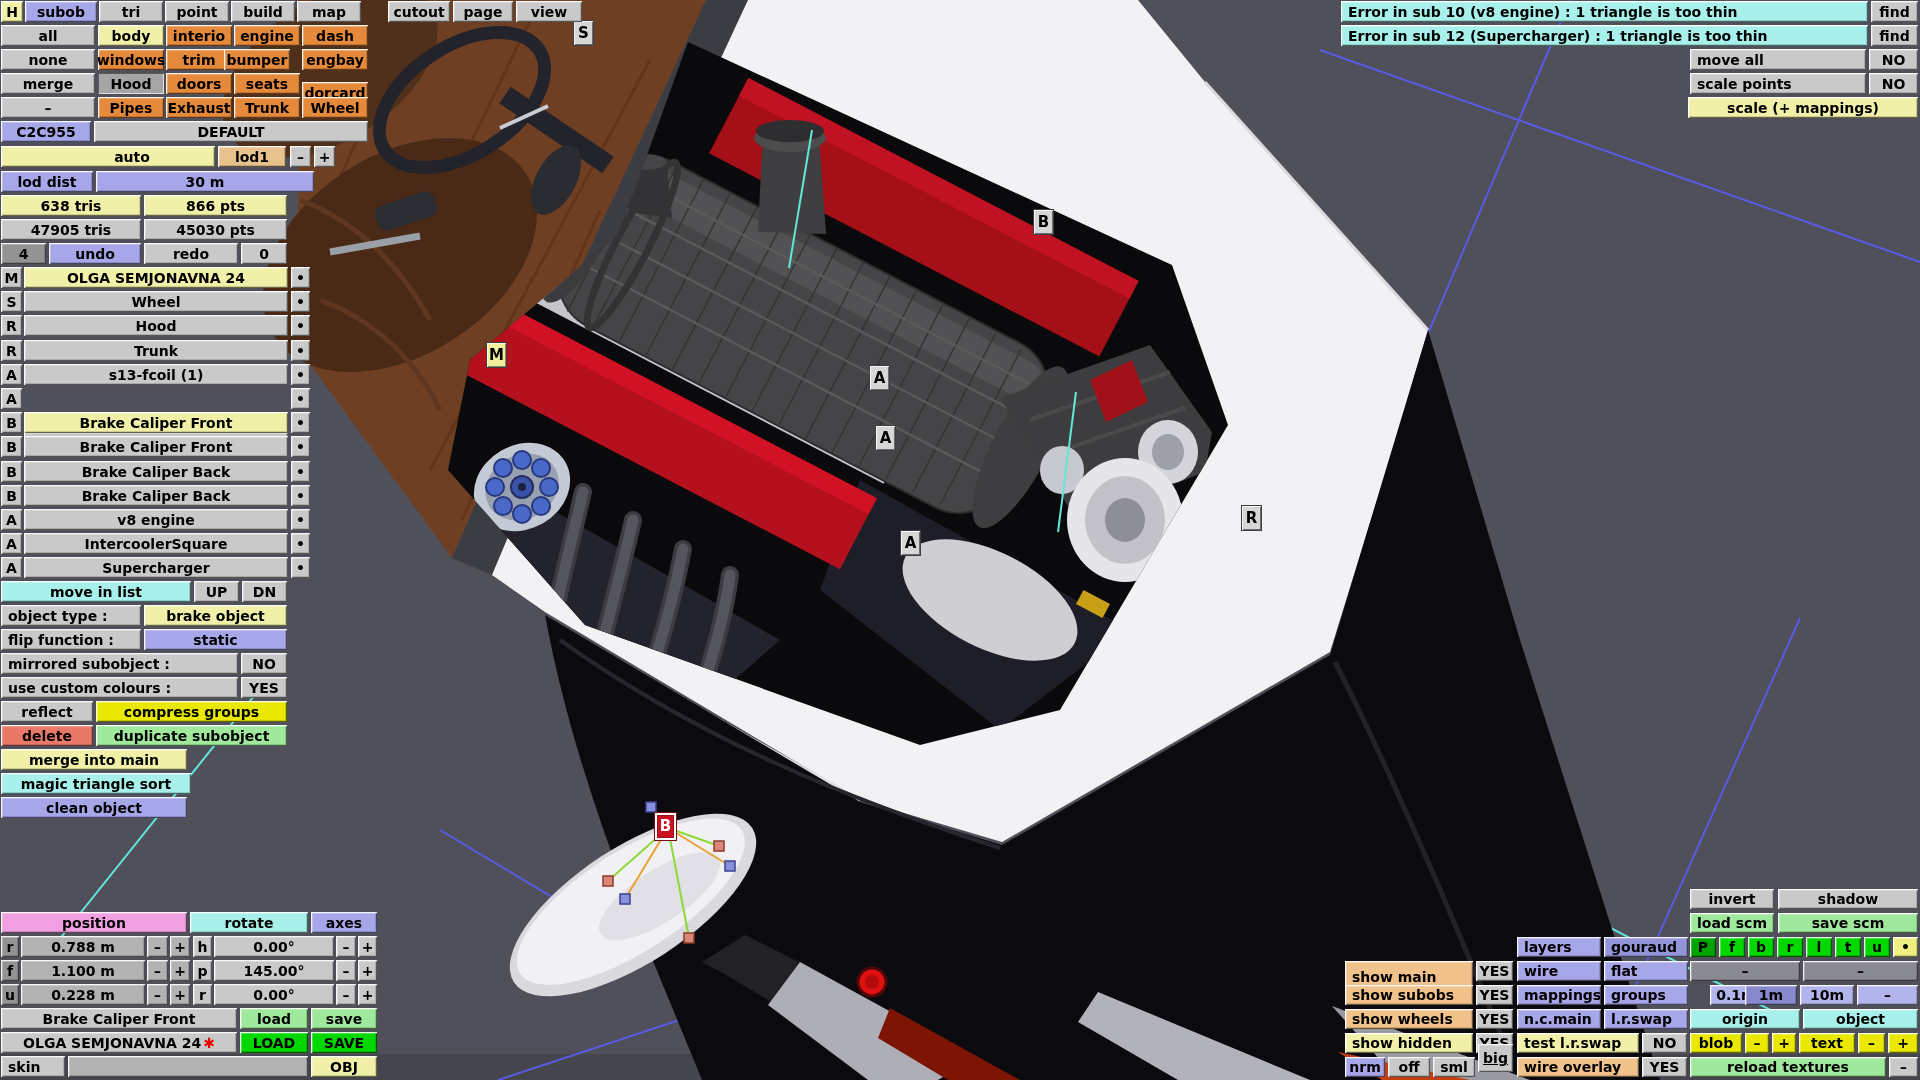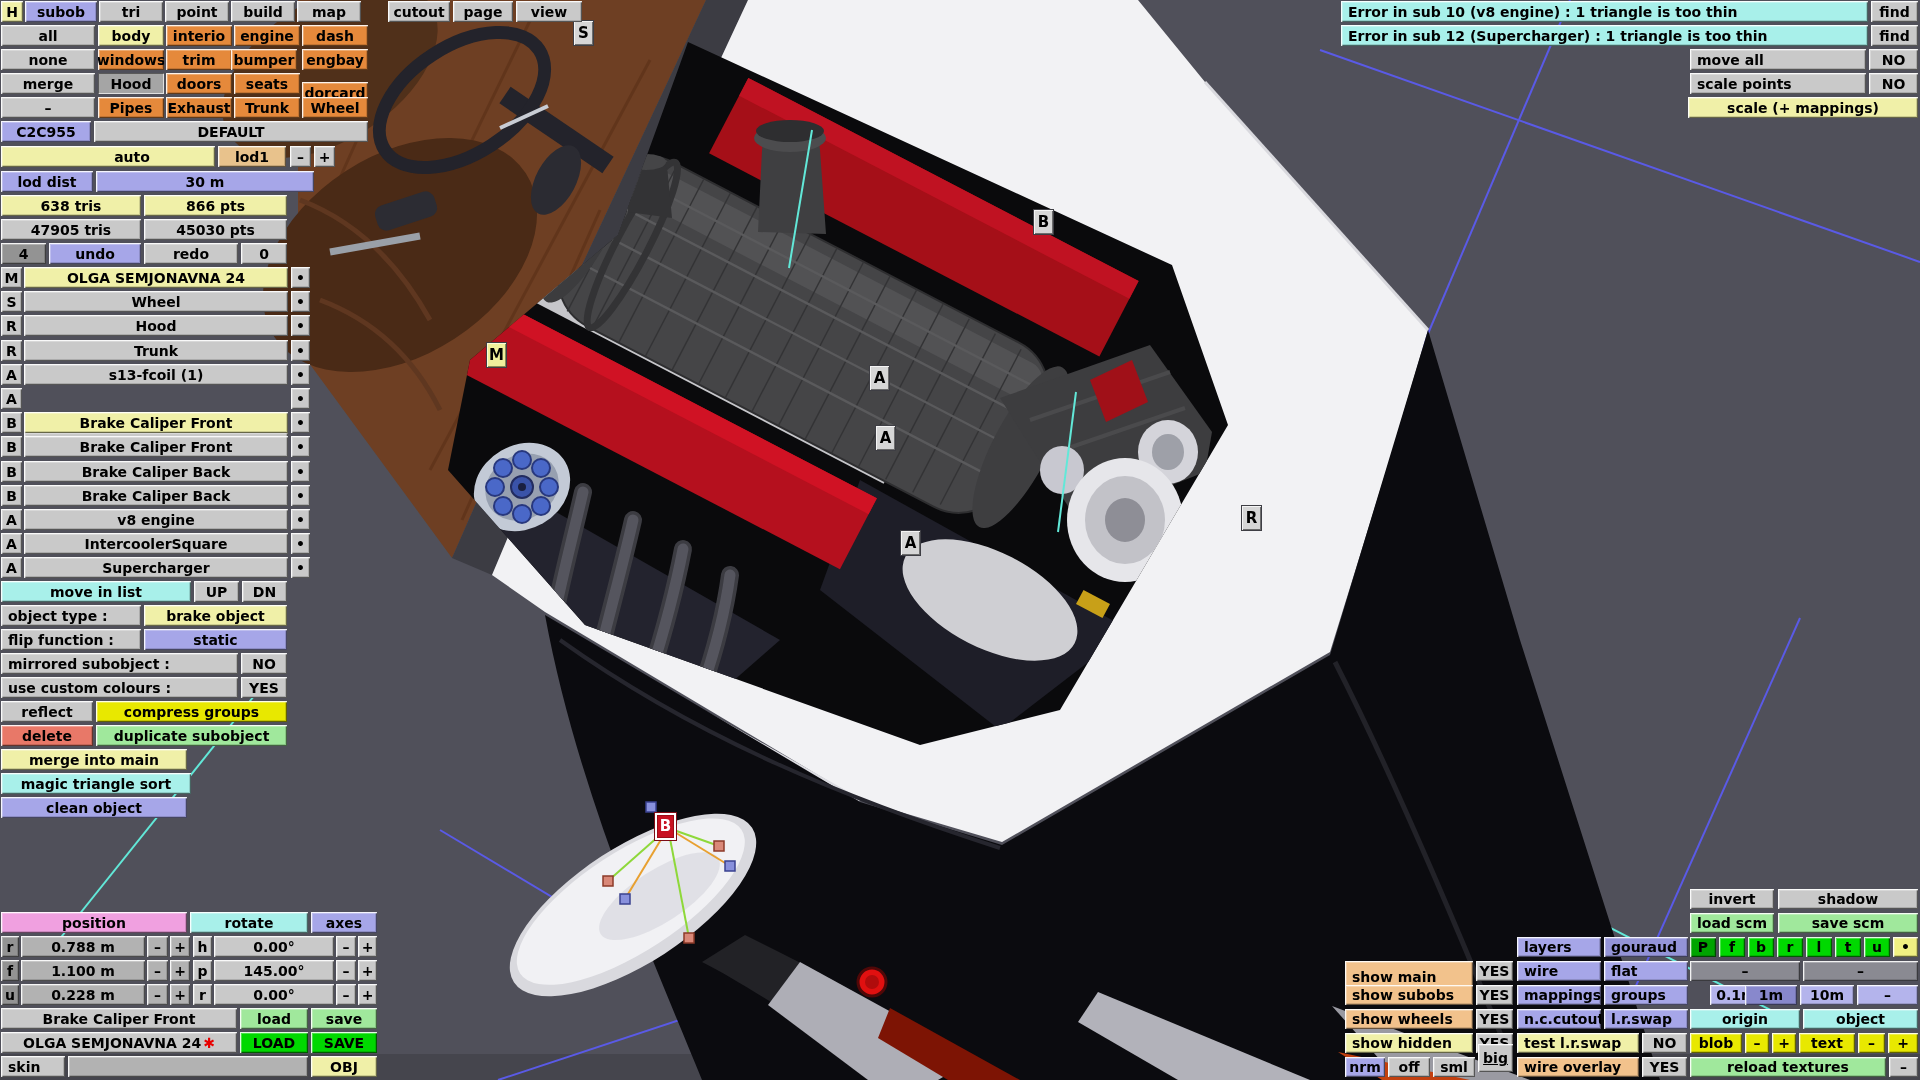--- a/index.html
+++ b/index.html
@@ -245,21 +245,21 @@
       <div class="btn c-gray" style="left: 453px; top: 1px; width: 60px; height: 21px;">page</div>
       <div class="btn c-gray" style="left: 516px; top: 1px; width: 66px; height: 21px;">view</div>
       <div class="btn c-gray" style="left: 1px; top: 25px; width: 94px; height: 21px;">all</div>
       <div class="btn c-yellow" style="left: 98px; top: 25px; width: 66px; height: 21px;">body</div>
       <div class="btn c-orange" style="left: 166px; top: 25px; width: 66px; height: 21px;">interio</div>
       <div class="btn c-orange" style="left: 234px; top: 25px; width: 66px; height: 21px;">engine</div>
       <div class="btn c-orange" style="left: 302px; top: 25px; width: 66px; height: 21px;">dash</div>
       <div class="btn c-gray" style="left: 1px; top: 49px; width: 94px; height: 21px;">none</div>
       <div class="btn c-orange" style="left: 98px; top: 49px; width: 66px; height: 21px;">windows</div>
       <div class="btn c-orange" style="left: 166px; top: 49px; width: 66px; height: 21px;">trim</div>
-      <div class="btn c-orange" style="left: 231px; top: 49px; width: 66px; height: 21px;">bumper</div>
+      <div class="btn c-orange" style="left: 224px; top: 49px; width: 66px; height: 21px;">bumper</div>
       <div class="btn c-orange" style="left: 302px; top: 49px; width: 66px; height: 21px; text-align: right;">engbay</div>
       <div class="btn c-gray" style="left: 1px; top: 73px; width: 94px; height: 21px;">merge</div>
       <div class="btn c-pressed" style="left: 98px; top: 73px; width: 66px; height: 21px;">Hood</div>
       <div class="btn c-orange" style="left: 166px; top: 73px; width: 66px; height: 21px;">doors</div>
       <div class="btn c-orange" style="left: 234px; top: 73px; width: 66px; height: 21px;">seats</div>
       <div class="btn c-orange" style="left: 302px; top: 73px; width: 66px; height: 21px; margin-top: 9px;">dorcard</div>
       <div class="btn c-gray" style="left: 1px; top: 97px; width: 94px; height: 21px;">–</div>
       <div class="btn c-orange" style="left: 98px; top: 97px; width: 66px; height: 21px;">Pipes</div>
       <div class="btn c-orange" style="left: 166px; top: 97px; width: 66px; height: 21px;">Exhaust</div>
       <div class="btn c-orange" style="left: 234px; top: 97px; width: 66px; height: 21px;">Trunk</div>
@@ -405,21 +405,21 @@
       <div class="btn c-peach left" style="left: 1345px; top: 985px; width: 128px; height: 20px;">show subobs</div>
       <div class="btn c-gray" style="left: 1476px; top: 985px; width: 37px; height: 20px;">YES</div>
       <div class="btn c-purple left" style="left: 1517px; top: 985px; width: 84px; height: 20px;">mappings</div>
       <div class="btn c-purple left" style="left: 1604px; top: 985px; width: 84px; height: 20px;">groups</div>
       <div class="btn c-purpleL" style="left: 1690px; top: 985px; width: 52px; height: 20px; margin-left: 20px;">0.1m</div>
       <div class="btn c-purpleSel" style="left: 1745px; top: 985px; width: 52px; height: 20px;">1m</div>
       <div class="btn c-purpleL" style="left: 1800px; top: 985px; width: 54px; height: 20px;">10m</div>
       <div class="btn c-purpleL" style="left: 1857px; top: 985px; width: 61px; height: 20px;">–</div>
       <div class="btn c-peach left" style="left: 1345px; top: 1009px; width: 128px; height: 20px;">show wheels</div>
       <div class="btn c-gray" style="left: 1476px; top: 1009px; width: 37px; height: 20px;">YES</div>
-      <div class="btn c-purple left" style="left: 1517px; top: 1009px; width: 84px; height: 20px;">n.c.cutout</div>
+      <div class="btn c-purple left" style="left: 1517px; top: 1009px; width: 84px; height: 20px;">n.c.main</div>
       <div class="btn c-purple left" style="left: 1604px; top: 1009px; width: 84px; height: 20px;">l.r.swap</div>
       <div class="btn c-cyan" style="left: 1690px; top: 1009px; width: 110px; height: 20px;">origin</div>
       <div class="btn c-cyan" style="left: 1803px; top: 1009px; width: 115px; height: 20px;">object</div>
       <div class="btn c-yellow left" style="left: 1345px; top: 1033px; width: 128px; height: 20px;">show hidden</div>
       <div class="btn c-gray" style="left: 1476px; top: 1033px; width: 37px; height: 20px;">YES</div>
       <div class="btn c-yellow left" style="left: 1517px; top: 1033px; width: 122px; height: 20px;">test l.r.swap</div>
       <div class="btn c-gray" style="left: 1642px; top: 1033px; width: 45px; height: 20px;">NO</div>
       <div class="btn c-yellowB" style="left: 1690px; top: 1033px; width: 52px; height: 20px;">blob</div>
       <div class="btn c-yellowB" style="left: 1745px; top: 1033px; width: 24px; height: 20px;">–</div>
       <div class="btn c-yellowB" style="left: 1772px; top: 1033px; width: 24px; height: 20px;">+</div>

